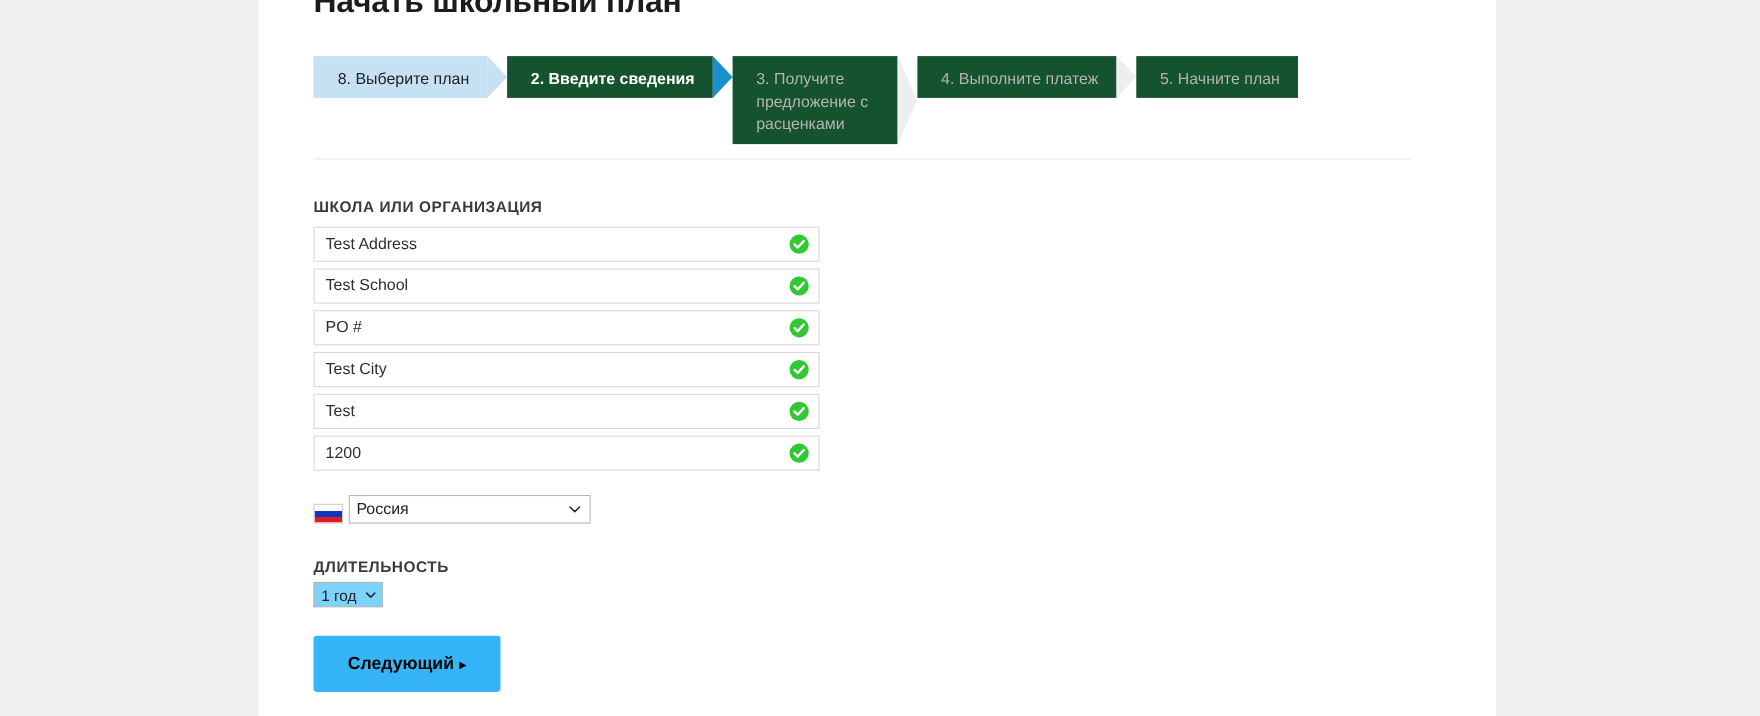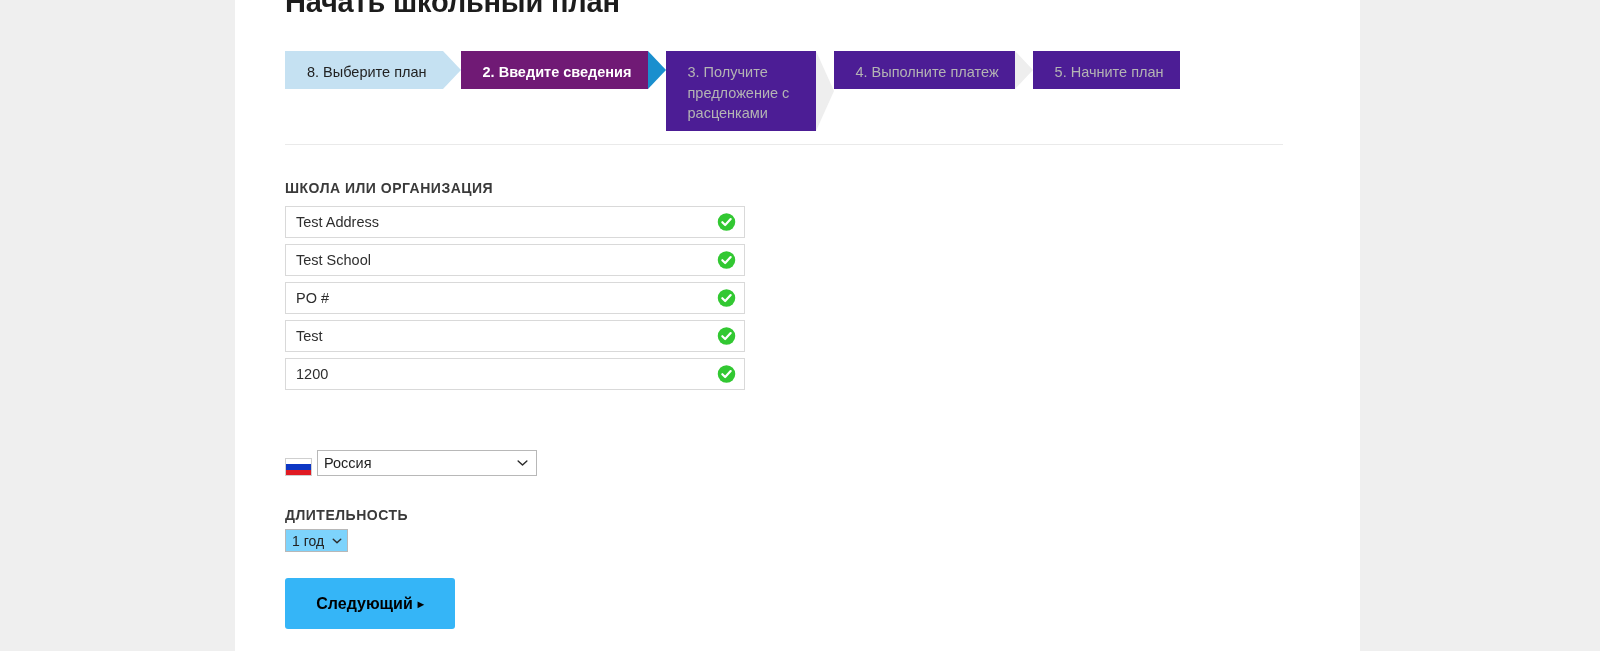--- a/index.html
+++ b/index.html
@@ -55,21 +55,21 @@
   }
   .step {
     position: relative;
     height: 38px;
     display: flex;
     align-items: flex-start;
     box-sizing: border-box;
     padding: 11px 16px 0 22px;
     font-size: 14.5px;
     color: #b4b4b4;
-    background: #4c1d95;
+    background: #14532d;
     margin-right: 18px;
     line-height: 20.5px;
   }
   .step.tall {
     height: 80px;
   }
   .step::after {
     content: "";
     position: absolute;
     left: 100%;
@@ -83,21 +83,21 @@
   .step.tall::after {
     border-top-width: 40px;
     border-bottom-width: 40px;
   }
   .step.done {
     background: #c5e1f2;
     color: #222222;
   }
   .step.done::after { border-left-color: #c5e1f2; }
   .step.active {
-    background: #701a75;
+    background: #14532d;
     color: #ffffff;
     font-weight: bold;
     text-align: center;
   }
   .step.active::after { border-left-color: #1a8fce; }
   .step.last { margin-right: 12px; }
   .step.last::after { display: none; }
   .step-label { white-space: pre-line; display: block; }
   .step.tall .step-label { max-width: 112px; white-space: normal; }
   
@@ -303,20 +303,27 @@
         </div>
 
         <div class="field-row">
           <input class="field-input" type="text" value="PO #" style="">
           <svg class="check-icon" viewBox="0 0 20 20">
             <circle cx="10" cy="10" r="9.2" fill="#32c832"></circle>
             <path d="M5.6 10.2 L8.6 13.2 L14.4 6.9" stroke="#ffffff" stroke-width="2.3" fill="none" stroke-linecap="round" stroke-linejoin="round"></path>
           </svg>
         </div>
 
+        <div class="field-row">
+          <input class="field-input" type="text" value="Test City" style="">
+          <svg class="check-icon" viewBox="0 0 20 20">
+            <circle cx="10" cy="10" r="9.2" fill="#32c832"></circle>
+            <path d="M5.6 10.2 L8.6 13.2 L14.4 6.9" stroke="#ffffff" stroke-width="2.3" fill="none" stroke-linecap="round" stroke-linejoin="round"></path>
+          </svg>
+        </div>
 
         <div class="field-row">
           <input class="field-input" type="text" value="Test" style="">
           <svg class="check-icon" viewBox="0 0 20 20">
             <circle cx="10" cy="10" r="9.2" fill="#32c832"></circle>
             <path d="M5.6 10.2 L8.6 13.2 L14.4 6.9" stroke="#ffffff" stroke-width="2.3" fill="none" stroke-linecap="round" stroke-linejoin="round"></path>
           </svg>
         </div>
 
         <div class="field-row">

